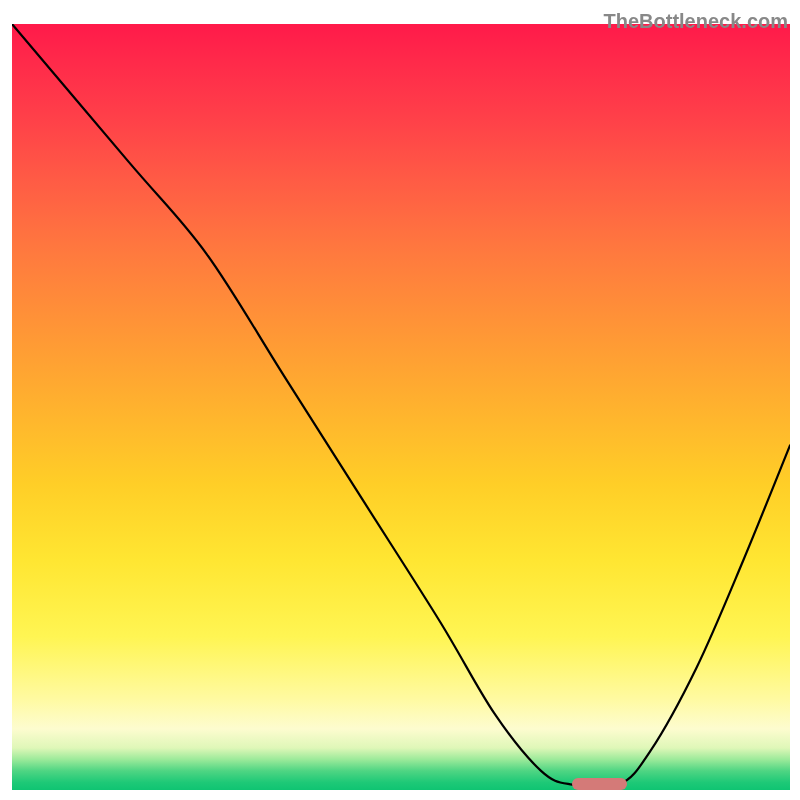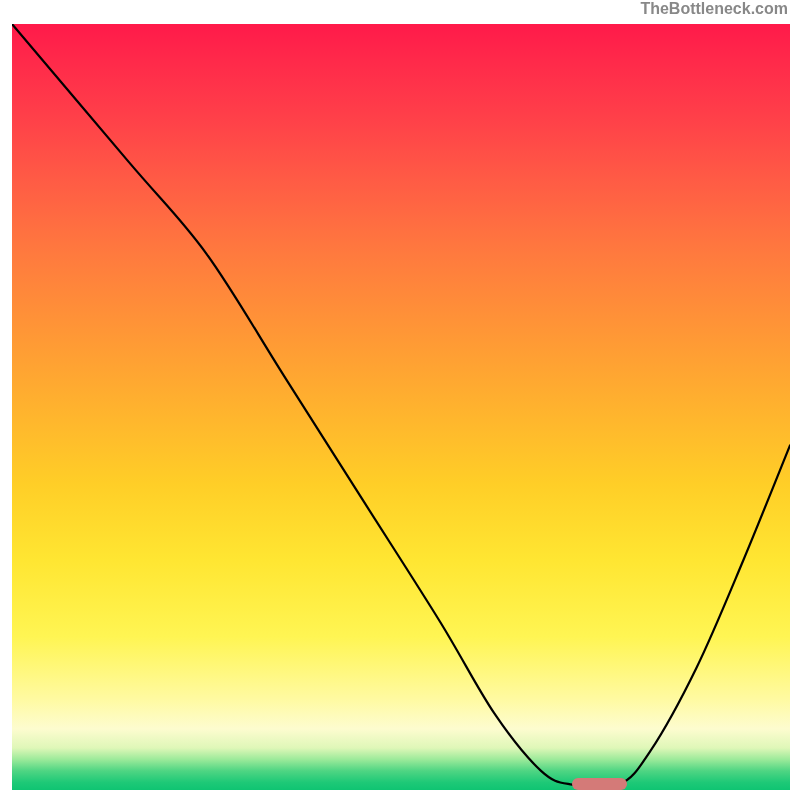--- a/index.html
+++ b/index.html
@@ -6,23 +6,23 @@
   body {
     width: 800px;
     height: 800px;
     background: #ffffff;
     position: relative;
     font-family: Arial, sans-serif;
     overflow: hidden;
   }
   .watermark {
     position: absolute;
-    top: 0;
+    top: 10px;
     right: 12px;
-    font-size: 16px;
+    font-size: 20px;
     font-weight: bold;
     color: #888888;
     z-index: 10;
   }
   .plot-area {
     position: absolute;
     left: 12px;
     top: 24px;
     width: 778px;
     height: 766px;

